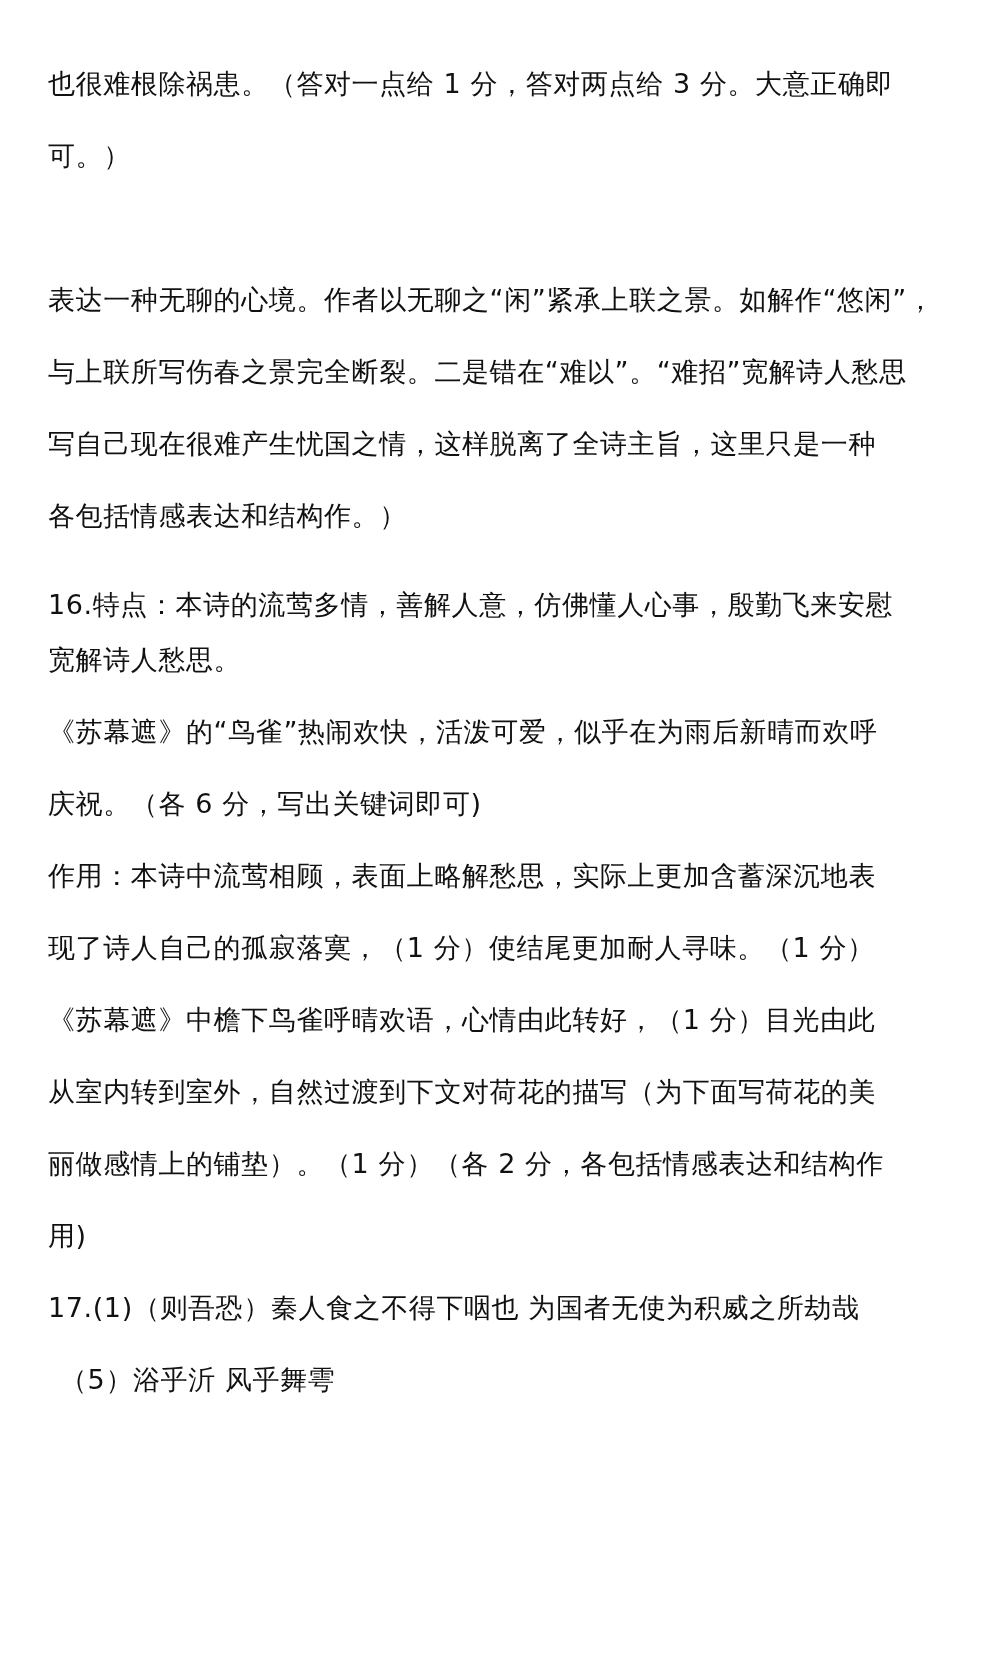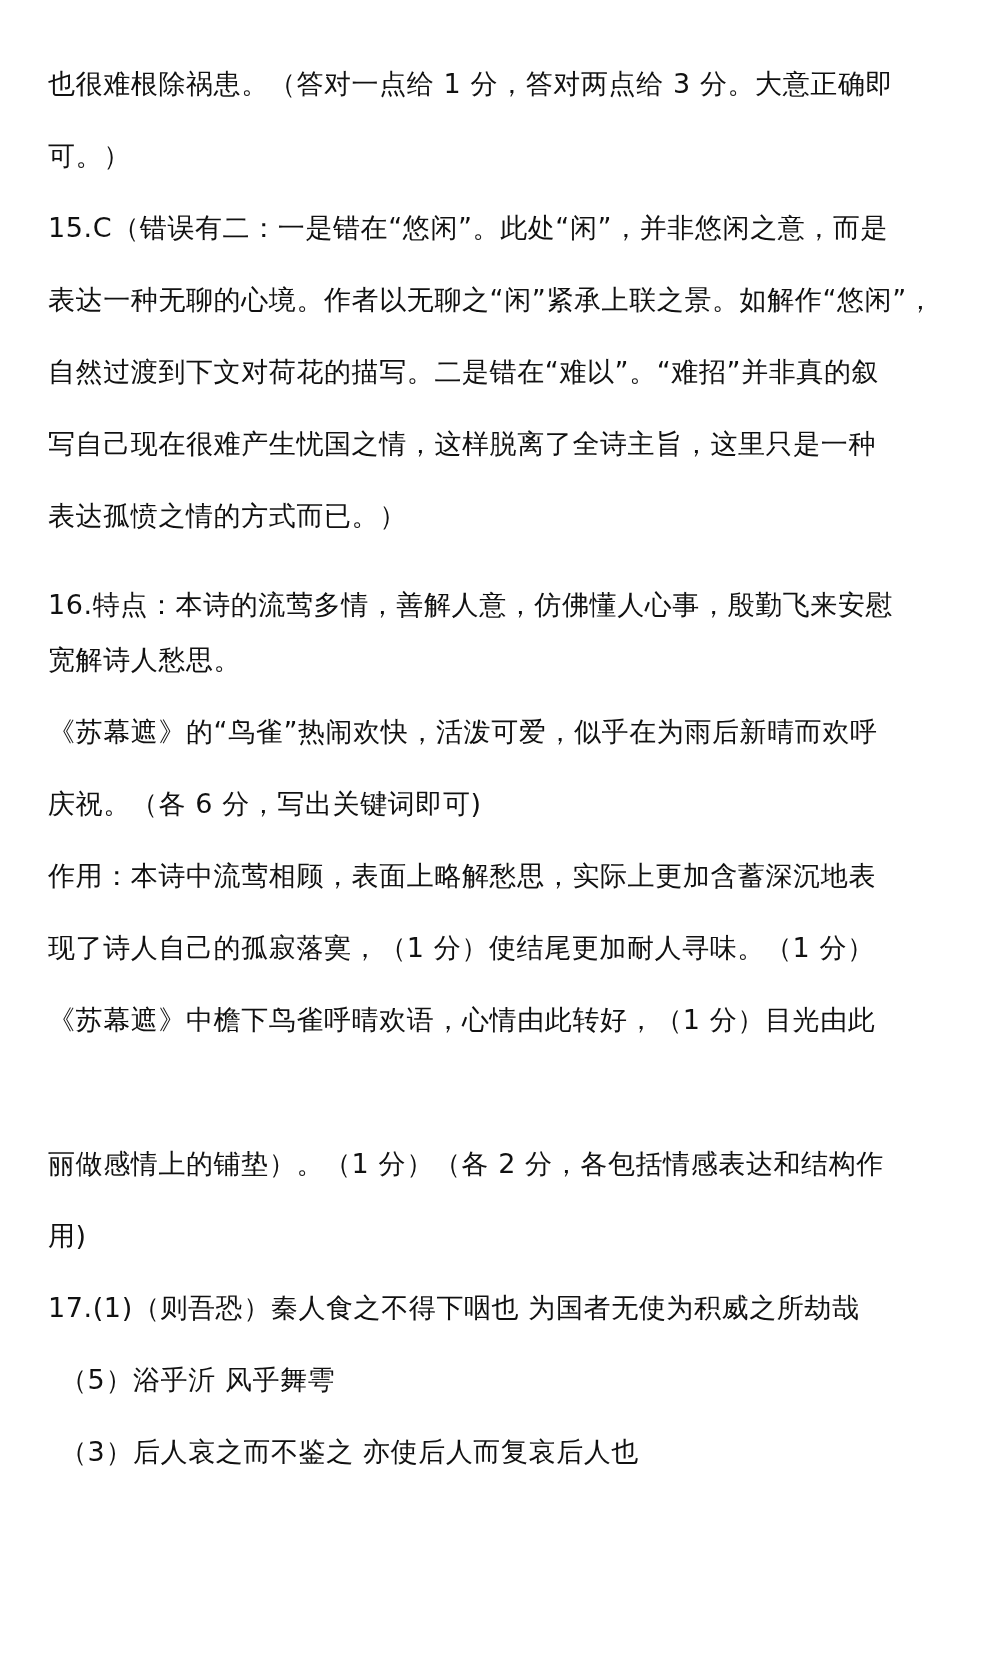--- a/index.html
+++ b/index.html
@@ -18,30 +18,29 @@
     letter-spacing: 0.6px;
   }
   .indent { left: 60px; }
 </style>
 </head>
 <body>
 
 <div class="page">
   <div class="line" style="top:66px">也很难根除祸患。（答对一点给 1 分，答对两点给 3 分。大意正确即</div>
   <div class="line" style="top:138px">可。）</div>
-  <div class="line" style="top:210px">15.C（错误有二：一是错在“悠闲”。此处“闲”，并非悠闲之意，而是</div>
   <div class="line" style="top:282px">表达一种无聊的心境。作者以无聊之“闲”紧承上联之景。如解作“悠闲”，</div>
-  <div class="line" style="top:354px">自然过渡到下文对荷花的描写。二是错在“难以”。“难招”并非真的叙</div>
+  <div class="line" style="top:354px">与上联所写伤春之景完全断裂。二是错在“难以”。“难招”宽解诗人愁思</div>
   <div class="line" style="top:426px">写自己现在很难产生忧国之情，这样脱离了全诗主旨，这里只是一种</div>
-  <div class="line" style="top:498px">表达孤愤之情的方式而已。）</div>
+  <div class="line" style="top:498px">各包括情感表达和结构作。）</div>
   <div class="line" style="top:587px">16.特点：本诗的流莺多情，善解人意，仿佛懂人心事，殷勤飞来安慰</div>
   <div class="line" style="top:714px">《苏幕遮》的“鸟雀”热闹欢快，活泼可爱，似乎在为雨后新晴而欢呼</div>
   <div class="line" style="top:642px">宽解诗人愁思。</div>
   <div class="line" style="top:786px">庆祝。（各 6 分，写出关键词即可)</div>
   <div class="line" style="top:858px">作用：本诗中流莺相顾，表面上略解愁思，实际上更加含蓄深沉地表</div>
   <div class="line" style="top:930px">现了诗人自己的孤寂落寞，（1 分）使结尾更加耐人寻味。（1 分）</div>
   <div class="line" style="top:1002px">《苏幕遮》中檐下鸟雀呼晴欢语，心情由此转好，（1 分）目光由此</div>
+  <div class="line" style="top:1074px">从室内转到室外，自然过渡到下文对荷花的描写（为下面写荷花的美</div>
   <div class="line" style="top:1146px">丽做感情上的铺垫）。（1 分）（各 2 分，各包括情感表达和结构作</div>
   <div class="line" style="top:1218px">用)</div>
   <div class="line" style="top:1290px">17.(1)（则吾恐）秦人食之不得下咽也  为国者无使为积威之所劫哉</div>
   <div class="line indent" style="top:1362px">（5）浴乎沂  风乎舞雩</div>
-  <div class="line indent" style="top:1434px">（3）后人哀之而不鉴之  亦使后人而复哀后人也</div>
 </div>
 
 </body></html>

